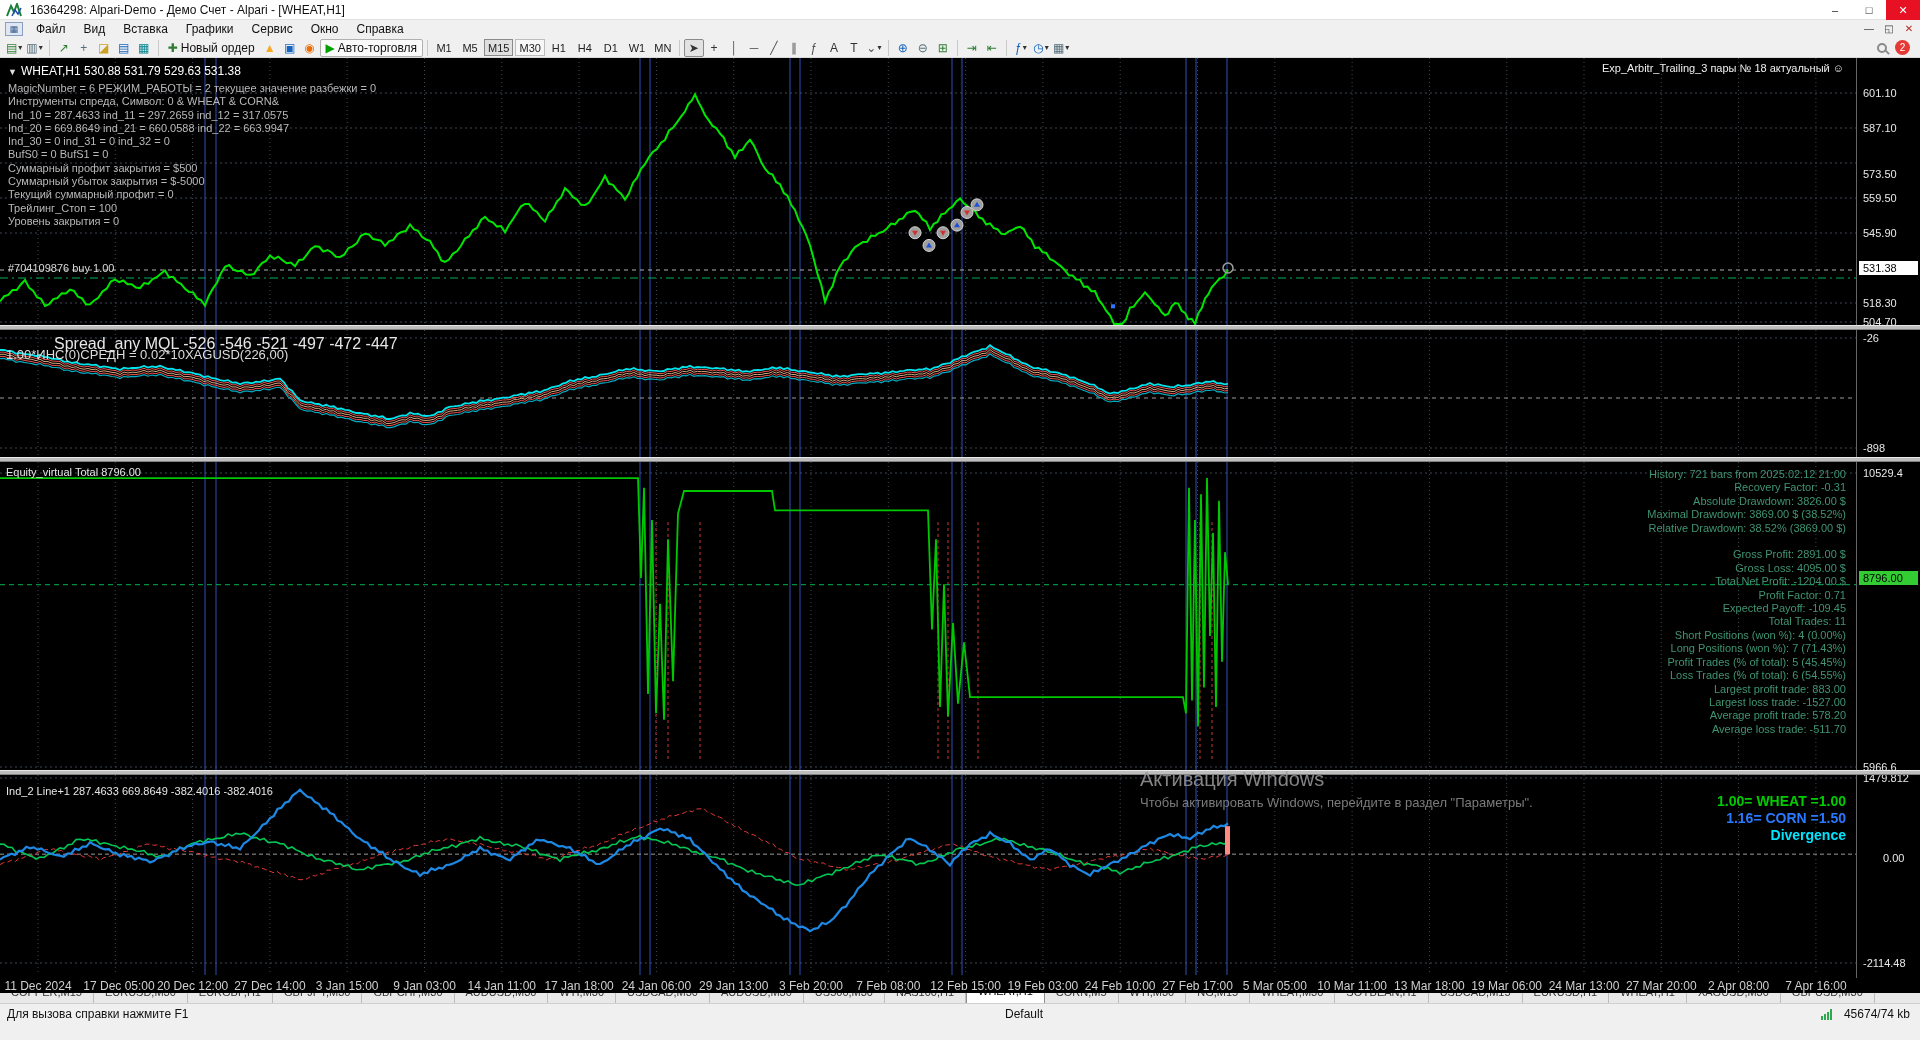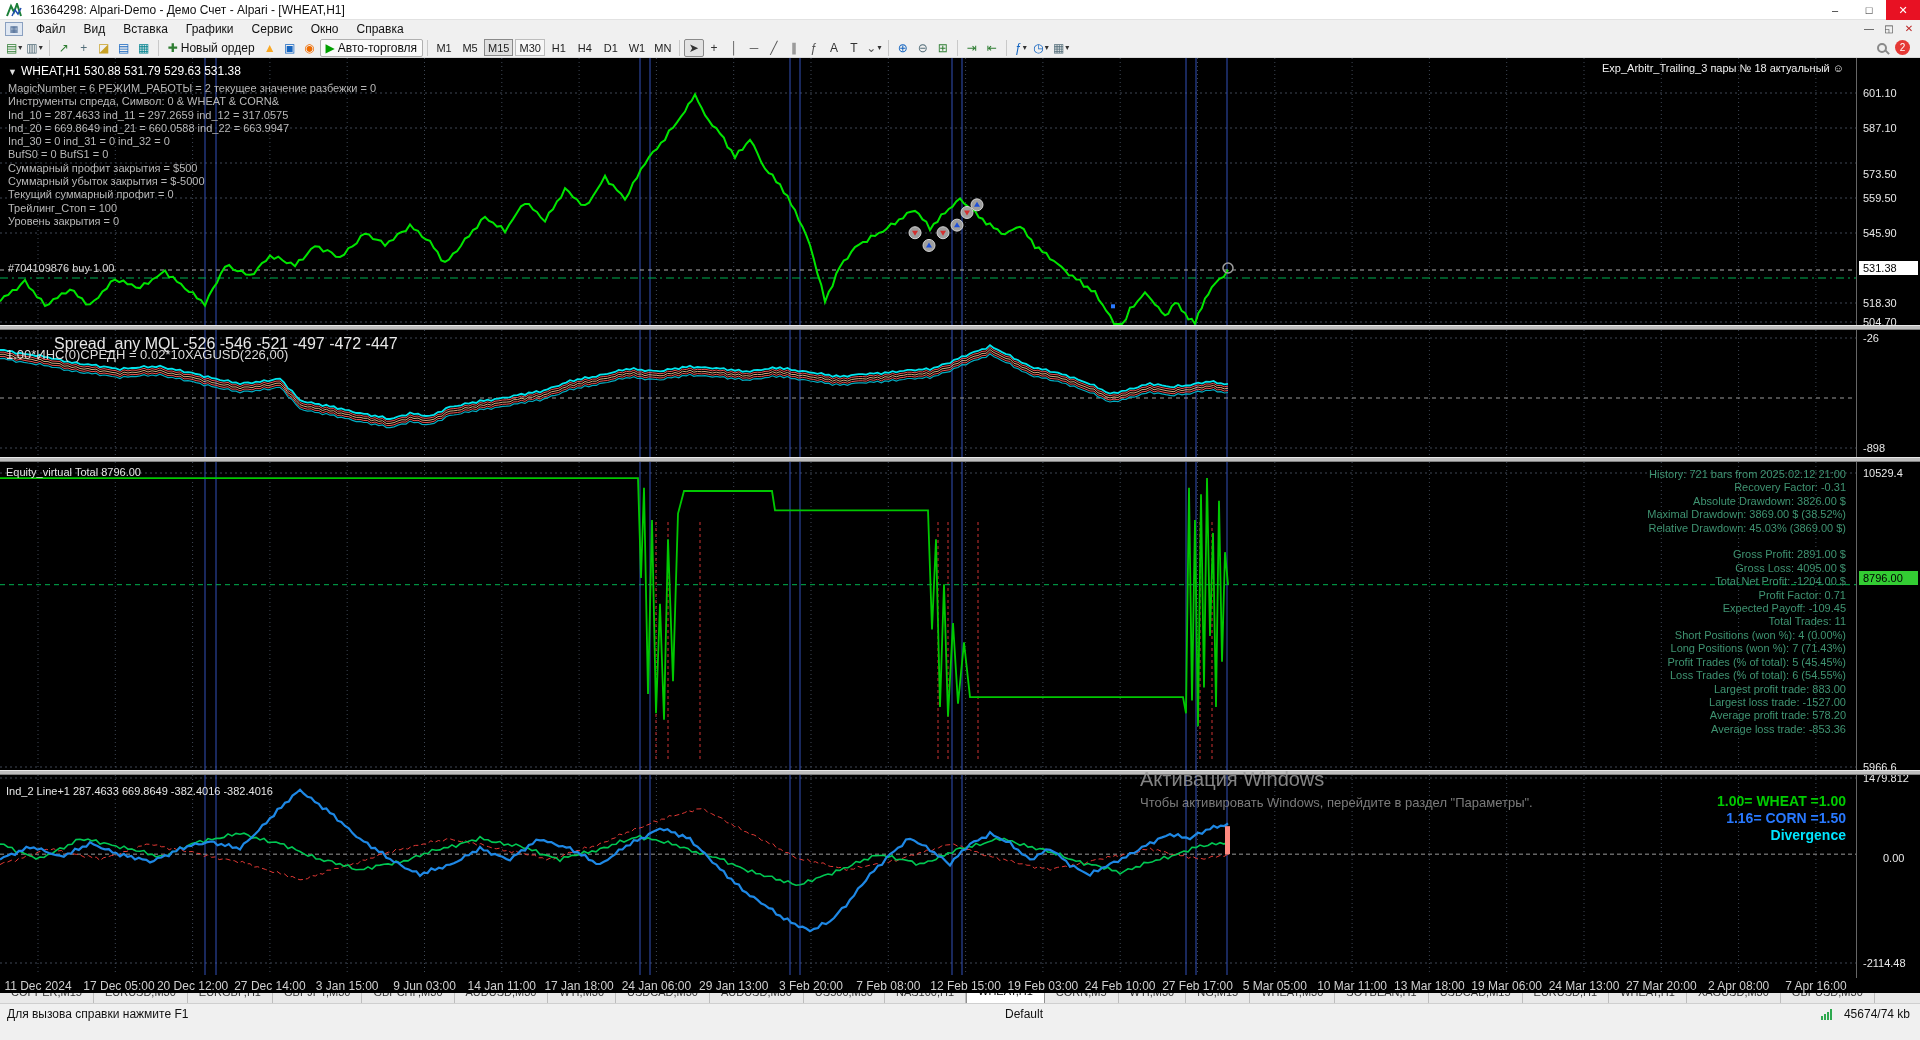--- a/index.html
+++ b/index.html
@@ -404,36 +404,36 @@
       </div>
     <div class="splitter" id="s2"></div>
 
     <div class="pane" id="p3">
       <div class="ov p3label">Equity_virtual Total 8796.00</div>
       <div class="ov stats" id="stats">
           <div>History: 721 bars from 2025.02.12 21:00</div>
           <div>Recovery Factor: -0.31</div>
           <div>Absolute Drawdown: 3826.00 $</div>
           <div>Maximal Drawdown: 3869.00 $ (38.52%)</div>
-          <div>Relative Drawdown: 45.03% (3869.00 $)</div>
+          <div>Relative Drawdown: 38.52% (3869.00 $)</div>
           <div>&nbsp;</div>
           <div>Gross Profit: 2891.00 $</div>
           <div>Gross Loss: 4095.00 $</div>
           <div>Total Net Profit: -1204.00 $</div>
           <div>Profit Factor: 0.71</div>
           <div>Expected Payoff: -109.45</div>
           <div>Total Trades: 11</div>
           <div>Short Positions (won %): 4 (0.00%)</div>
           <div>Long Positions (won %): 7 (71.43%)</div>
           <div>Profit Trades (% of total): 5 (45.45%)</div>
           <div>Loss Trades (% of total): 6 (54.55%)</div>
           <div>Largest profit trade: 883.00</div>
           <div>Largest loss trade: -1527.00</div>
           <div>Average profit trade: 578.20</div>
-          <div>Average loss trade: -853.36</div>
+          <div>Average loss trade: -511.70</div>
         </div>
     <svg width="1856" height="308" viewBox="0 0 1856 308">
           <line x1="38" y1="0" x2="38" y2="308" stroke="#3e4754" stroke-dasharray="1 3"></line>
           <line x1="115.3" y1="0" x2="115.3" y2="308" stroke="#3e4754" stroke-dasharray="1 3"></line>
           <line x1="192.6" y1="0" x2="192.6" y2="308" stroke="#3e4754" stroke-dasharray="1 3"></line>
           <line x1="269.9" y1="0" x2="269.9" y2="308" stroke="#3e4754" stroke-dasharray="1 3"></line>
           <line x1="347.2" y1="0" x2="347.2" y2="308" stroke="#3e4754" stroke-dasharray="1 3"></line>
           <line x1="424.5" y1="0" x2="424.5" y2="308" stroke="#3e4754" stroke-dasharray="1 3"></line>
           <line x1="501.79999999999995" y1="0" x2="501.79999999999995" y2="308" stroke="#3e4754" stroke-dasharray="1 3"></line>
           <line x1="579.1" y1="0" x2="579.1" y2="308" stroke="#3e4754" stroke-dasharray="1 3"></line>
@@ -550,21 +550,21 @@
         <div class="axlabel" style="top: 714px;">1479.812</div>
         <div class="axlabel" style="top: 794px; padding-left: 20px;">0.00</div>
         <div class="axlabel" style="top: 899px;">-2114.48</div>
       </div>
     <div id="dates">
         <span class="dlabel" style="left: 38px;">11 Dec 2024</span>
         <span class="dlabel" style="left: 119px; text-align: center;">17 Dec 05:00</span>
         <span class="dlabel" style="left: 192.6px;">20 Dec 12:00</span>
         <span class="dlabel" style="left: 269.9px;">27 Dec 14:00</span>
         <span class="dlabel" style="left: 347.2px;">3 Jan 15:00</span>
-        <span class="dlabel" style="left: 424.5px;">9 Jun 03:00</span>
+        <span class="dlabel" style="left: 424.5px;">9 Jan 03:00</span>
         <span class="dlabel" style="left: 501.8px;">14 Jan 11:00</span>
         <span class="dlabel" style="left: 579.1px;">17 Jan 18:00</span>
         <span class="dlabel" style="left: 656.4px;">24 Jan 06:00</span>
         <span class="dlabel" style="left: 733.7px;">29 Jan 13:00</span>
         <span class="dlabel" style="left: 811px;">3 Feb 20:00</span>
         <span class="dlabel" style="left: 888.3px;">7 Feb 08:00</span>
         <span class="dlabel" style="left: 965.6px;">12 Feb 15:00</span>
         <span class="dlabel" style="left: 1042.9px;">19 Feb 03:00</span>
         <span class="dlabel" style="left: 1120.2px;">24 Feb 10:00</span>
         <span class="dlabel" style="left: 1197.5px;">27 Feb 17:00</span>

